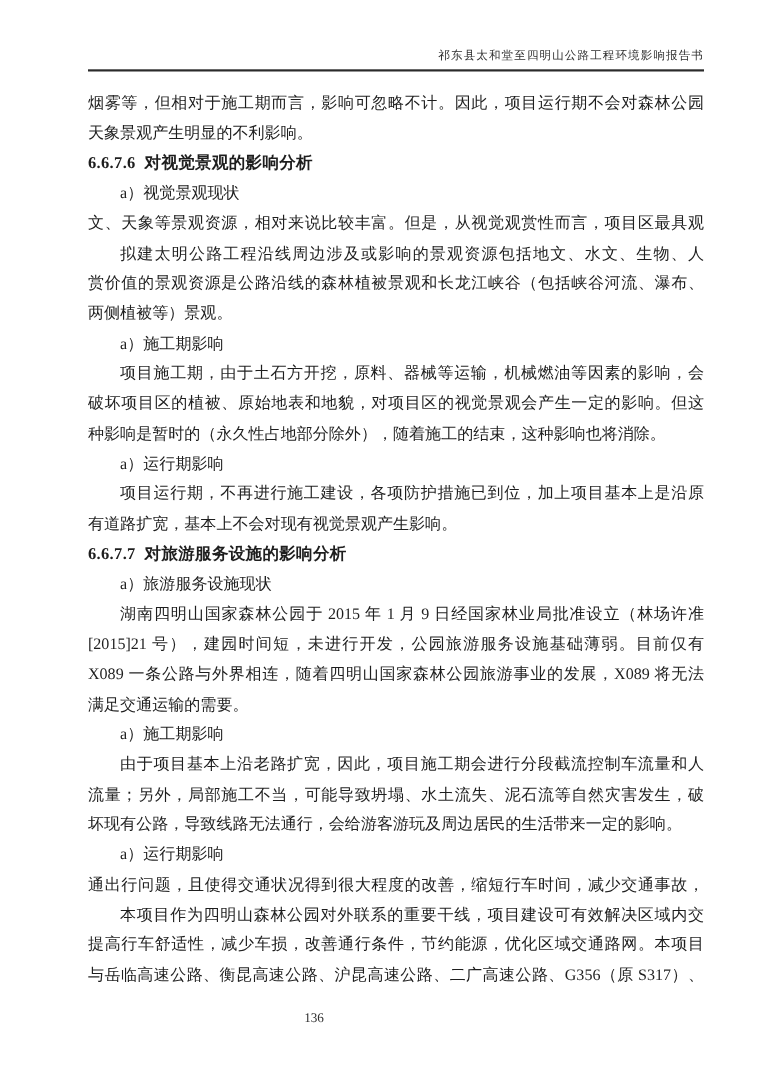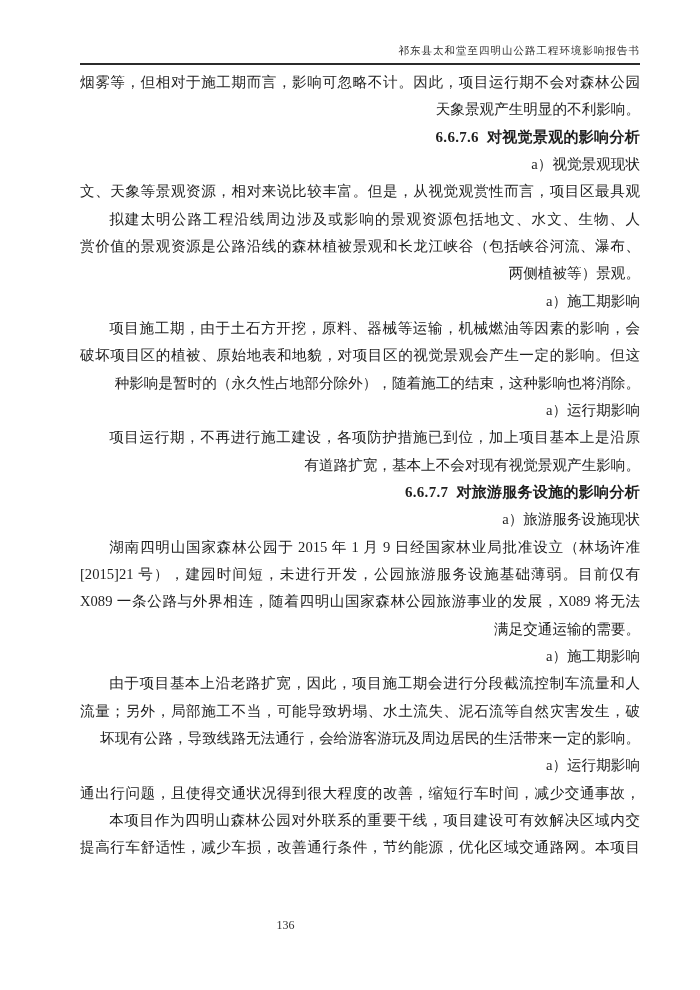--- a/index.html
+++ b/index.html
@@ -18,28 +18,28 @@
     left:80px;top:44px;width:560px;
     text-align:right;
     font-size:10.5px;
     letter-spacing:1px;
     color:#2f2f2f;
     padding-bottom:5px;
     border-bottom:2px solid #2b2b2b;
   }
   .doc-body{
     position:absolute;
-    left:80px;top:69px;width:560px;
+    left:80px;top:81px;width:560px;
     font-size:14.6px;
   }
   .line{
     line-height:27.34px;
     height:27.34px;
     overflow:hidden;
-    text-align:right;
+    text-align:left;
     white-space:pre-wrap;
   }
   .line.fill{
     text-align:justify;
     text-align-last:justify;
   }
   .line.ind{
     text-indent:2em;
   }
   .block.heading .line{
@@ -115,19 +115,20 @@
         <div class="line fill">流量；另外，局部施工不当，可能导致坍塌、水土流失、泥石流等自然灾害发生，破</div>
         <div class="line">坏现有公路，导致线路无法通行，会给游客游玩及周边居民的生活带来一定的影响。</div>
       </div>
       <div class="block label">
         <div class="line ind">a）运行期影响</div>
       </div>
       <div class="block body">
         <div class="line fill">通出行问题，且使得交通状况得到很大程度的改善，缩短行车时间，减少交通事故，</div>
         <div class="line fill ind">本项目作为四明山森林公园对外联系的重要干线，项目建设可有效解决区域内交</div>
         <div class="line fill">提高行车舒适性，减少车损，改善通行条件，节约能源，优化区域交通路网。本项目</div>
+        <div class="line fill">与岳临高速公路、衡昆高速公路、沪昆高速公路、二广高速公路、G356（原 S317）、</div>
       </div>
     </div>
 
   <div class="footer">
     <span>136</span>
   </div>
 </div>
 
 </body></html>

